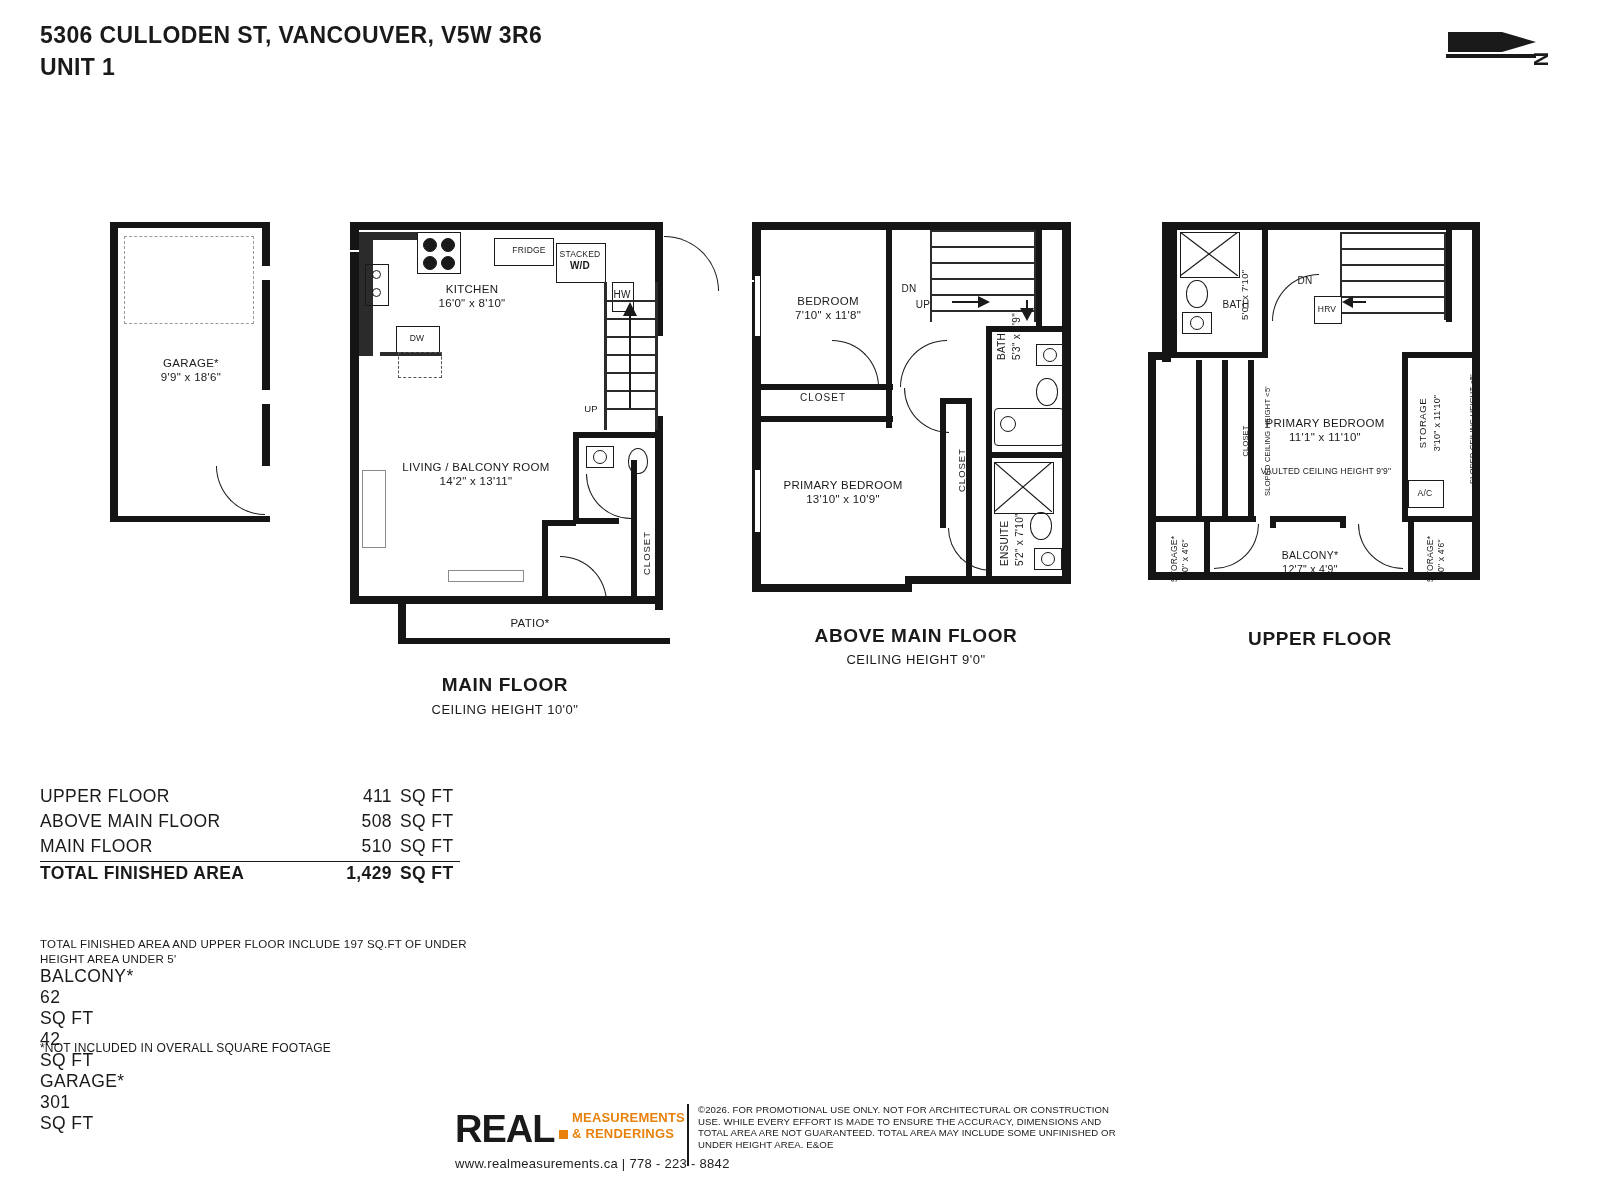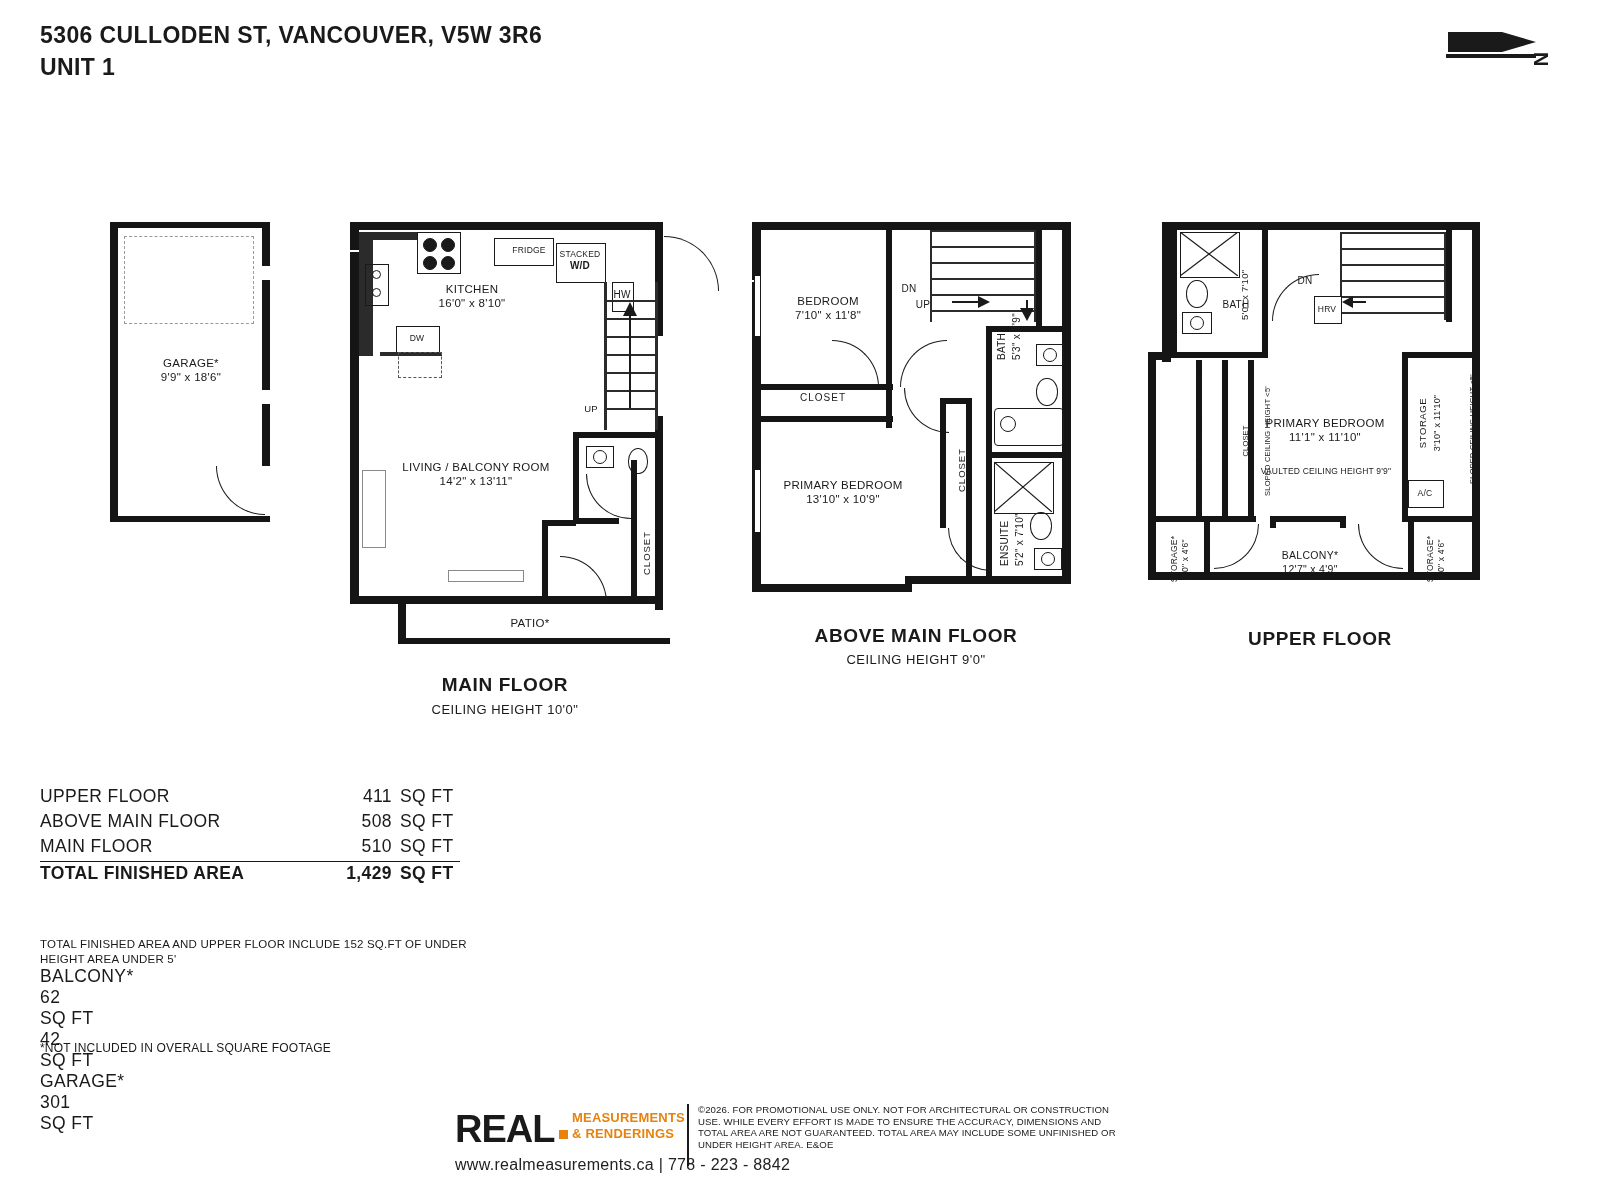--- a/index.html
+++ b/index.html
@@ -34,21 +34,21 @@
   #areas .unit{width:60px;text-align:left;}
   #areas .total{font-weight:bold;border-top:1.6px solid #1a1a1a;padding-top:1px;}
   #note1{position:absolute;left:40px;top:937px;width:430px;font-size:11.5px;line-height:15px;letter-spacing:0.2px;}
   #areas2{position:absolute;left:40px;top:966px;width:420px;font-size:17.5px;letter-spacing:0.4px;}
   #note2{position:absolute;left:40px;top:1041px;font-size:12px;letter-spacing:0.2px;}
   
   #footer{position:absolute;left:455px;top:1100px;width:700px;height:70px;}
   #logo-real{position:absolute;left:0;top:8px;font-size:38px;font-weight:bold;letter-spacing:-1px;color:#1a1a1a;}
   #logo-dot{position:absolute;left:104px;top:30px;width:9px;height:9px;background:#e8820c;}
   #logo-mr{position:absolute;left:117px;top:10px;font-size:13px;font-weight:bold;color:#e8820c;line-height:16px;letter-spacing:0.2px;}
-  #logo-url{position:absolute;left:0;top:56px;font-size:16px;letter-spacing:0.3px;color:#222;}
+  #logo-url{position:absolute;left:0;top:56px;font-size:13px;letter-spacing:0.3px;color:#222;}
   #divider{position:absolute;left:232px;top:4px;width:2px;height:62px;background:#1a1a1a;}
   #legal{position:absolute;left:243px;top:4px;width:430px;font-size:9.6px;line-height:11.6px;letter-spacing:0.1px;color:#1a1a1a;}
 </style>
 </head>
 <body>
 
 <div class="abs" id="title">5306 CULLODEN ST, VANCOUVER, V5W 3R6</div>
 <div class="abs" id="subtitle">UNIT 1</div>
 
 <div class="abs" id="north">
@@ -369,21 +369,21 @@
     <div class="val">510</div>
     <div class="unit">SQ FT</div>
   </div>
   <div class="row total">
     <div class="nm">TOTAL FINISHED AREA</div>
     <div class="val">1,429</div>
     <div class="unit">SQ FT</div>
   </div>
 </div>
 
-<div id="note1">TOTAL FINISHED AREA AND UPPER FLOOR INCLUDE 152 SQ.FT OF UNDER HEIGHT AREA UNDER 5'</div>
+<div id="note1">TOTAL FINISHED AREA AND UPPER FLOOR INCLUDE 197 SQ.FT OF UNDER HEIGHT AREA UNDER 5'</div>
 
 <div id="areas2">
   <div class="row">
     <div class="nm">BALCONY*</div>
     <div class="val">62</div>
     <div class="unit">SQ FT</div>
   </div>
   <div class="row">
     <div class="val">42</div>
     <div class="unit">SQ FT</div>

